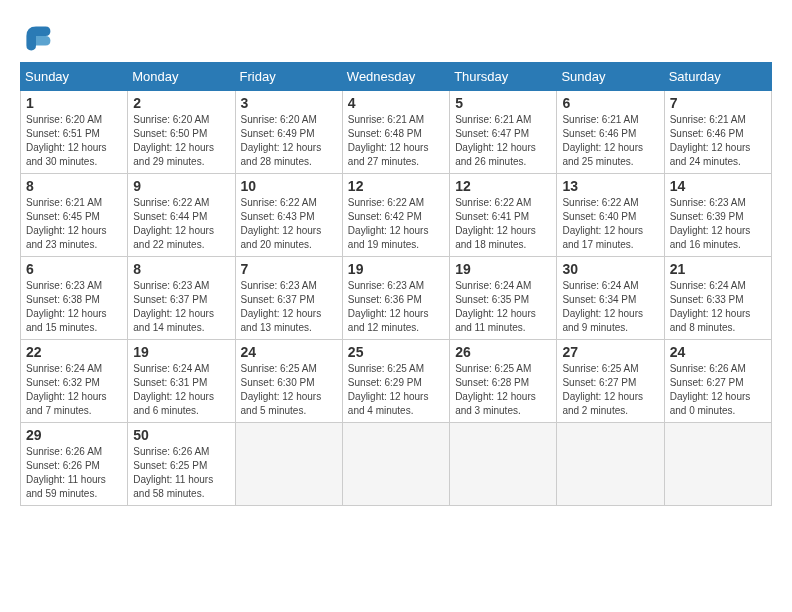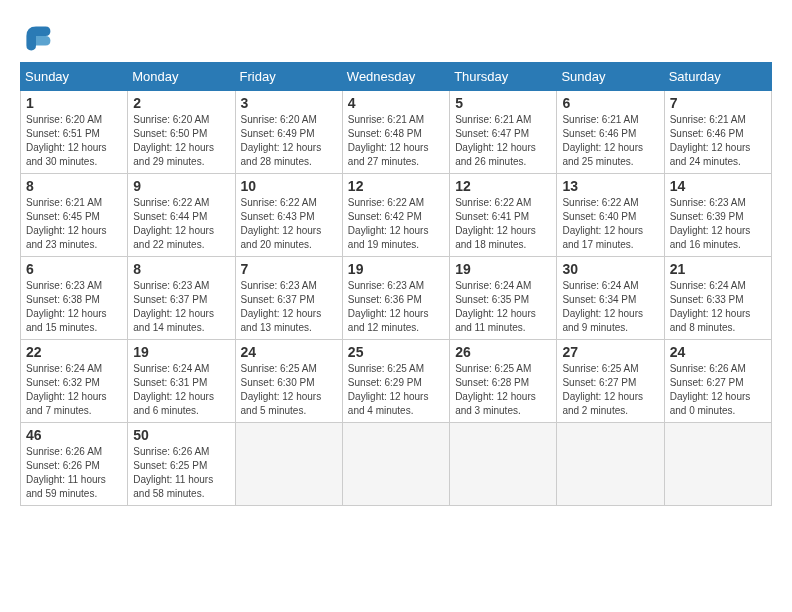--- a/index.html
+++ b/index.html
@@ -239,21 +239,21 @@
         <span class="day-num">27</span>
         <div class="day-info">Sunrise: 6:25 AM<br>Sunset: 6:27 PM<br>Daylight: 12 hours and 2 minutes.</div>
       </td>
           <td>
         <span class="day-num">24</span>
         <div class="day-info">Sunrise: 6:26 AM<br>Sunset: 6:27 PM<br>Daylight: 12 hours and 0 minutes.</div>
       </td>
         </tr>
         <tr>
           <td>
-        <span class="day-num">46</span>
+        <span class="day-num">29</span>
         <div class="day-info">Sunrise: 6:26 AM<br>Sunset: 6:26 PM<br>Daylight: 11 hours and 59 minutes.</div>
       </td>
           <td>
         <span class="day-num">50</span>
         <div class="day-info">Sunrise: 6:26 AM<br>Sunset: 6:25 PM<br>Daylight: 11 hours and 58 minutes.</div>
       </td>
           <td class="empty-cell"></td>
           <td class="empty-cell"></td>
           <td class="empty-cell"></td>
           <td class="empty-cell"></td>

